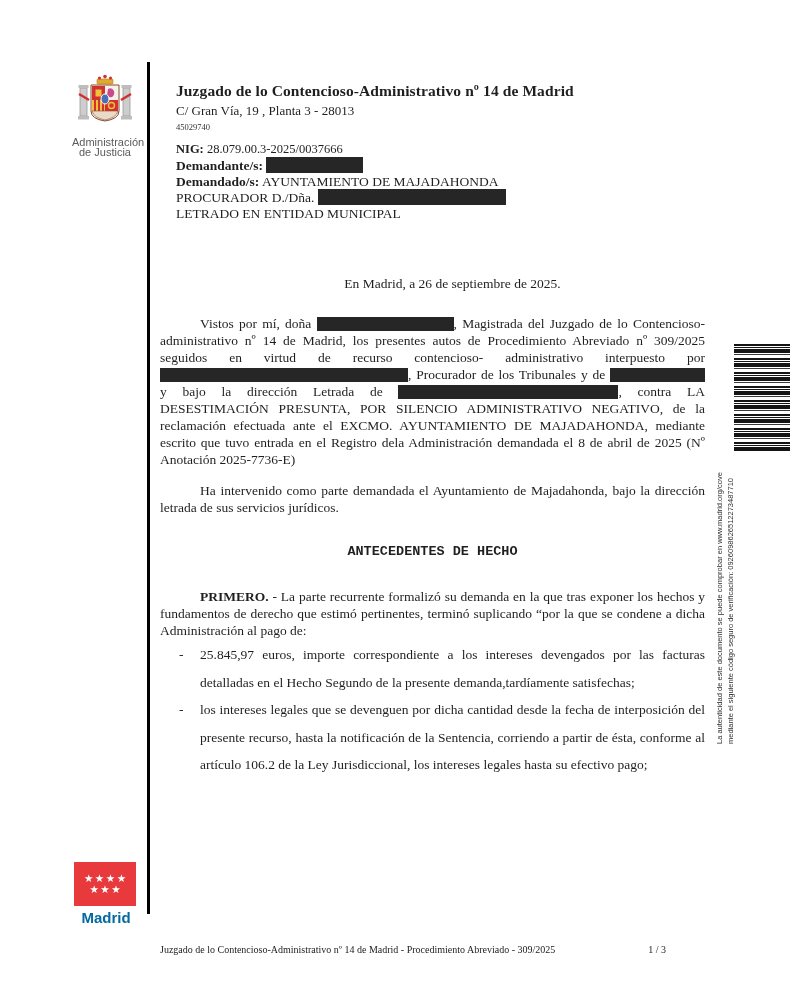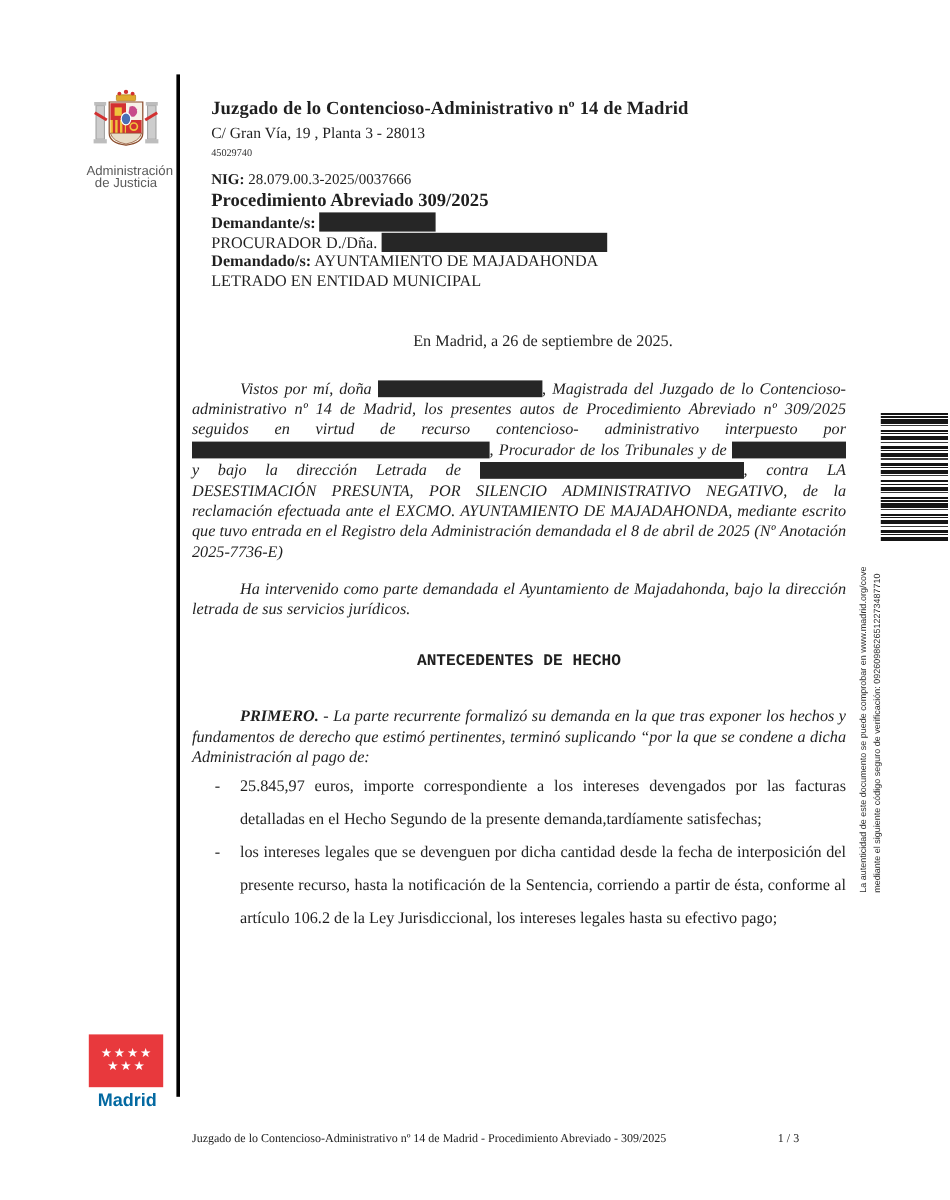--- a/index.html
+++ b/index.html
@@ -31,21 +31,21 @@
   .r-procurador { width:188px; height:16px; }
   .r-p1a { width:137px; }
   .r-p1b { width:248px; }
   .r-p1c { width:95px; }
   .r-p1d { width:220px; }
 
   
   .content { position:absolute; left:160px; top:276px; width:545px; font-size:13.5px; text-align:justify; }
   .sent-title { text-align:center; font-weight:bold; margin-bottom:23px; }
   .date-line { text-indent:40px; text-align:center; margin-bottom:23px; }
-  .para { line-height:17px;font-style:italic; }
+  .para { line-height:17px; }
   .p1 { margin-bottom:14px; }
   .p1 .indent, .p-indent { display:inline-block; width:40px; }
   .p2 { margin-bottom:28px; }
   .section-heading { text-align:center; font-weight:bold; margin-bottom:29px;font-family:Liberation Mono, monospace; }
   .primero { line-height:17px; margin-bottom:2px; }
   .primero .lbl { font-weight:bold; }
   .claims { list-style:none; margin-left:17px; }
   .claims li { position:relative; padding-left:23px; line-height:27.5px; text-align:justify; }
   .claims li::before { content:"-"; position:absolute; left:2px; top:0; }
 
@@ -116,24 +116,23 @@
       <div>Administración</div>
       <div>de Justicia</div>
     </div>
   </div>
 
   <div class="header">
     <div class="court-title">Juzgado de lo Contencioso-Administrativo nº 14 de Madrid</div>
     <div class="court-address">C/ Gran Vía, 19 , Planta 3 - 28013</div>
     <div class="doc-code">45029740</div>
     <div class="nig-line"><b>NIG:</b><span> 28.079.00.3-2025/0037666</span></div>
-    <div class="procedure-title">Procedimiento Abreviado 309/2025</div>
     <div class="party-line"><span class="lbl">Demandante/s: </span><span class="redact r-demandante"></span></div>
+    <div class="party-line"><span class="lbl">Demandado/s:</span><span> AYUNTAMIENTO DE MAJADAHONDA</span></div>
     <div class="party-line"><span>PROCURADOR D./Dña. </span><span class="redact r-procurador"></span></div>
-    <div class="party-line"><span class="lbl">Demandado/s:</span><span> AYUNTAMIENTO DE MAJADAHONDA</span></div>
     <div class="party-line">LETRADO EN ENTIDAD MUNICIPAL</div>
   </div>
 
   <div class="content">
     <div class="date-line">En Madrid, a 26 de septiembre de 2025.</div>
 
     <p class="para p1"><span class="indent"></span><span>Vistos por mí, doña </span><span class="redact r-p1a"></span><span>, Magistrada del Juzgado de lo Contencioso-administrativo nº 14 de Madrid, los presentes autos de Procedimiento Abreviado nº 309/2025 seguidos en virtud de recurso contencioso- administrativo interpuesto por </span><span class="redact r-p1b"></span><span>, Procurador de los Tribunales y de </span><span class="redact r-p1c"></span><span> y bajo la dirección Letrada de </span><span class="redact r-p1d"></span><span>, contra LA DESESTIMACIÓN PRESUNTA, POR SILENCIO ADMINISTRATIVO NEGATIVO, de la reclamación efectuada ante el EXCMO. AYUNTAMIENTO DE MAJADAHONDA, mediante escrito que tuvo entrada en el Registro dela Administración demandada el 8 de abril de 2025 (Nº Anotación 2025-7736-E)</span></p>
 
     <p class="para p2"><span class="p-indent"></span><span>Ha intervenido como parte demandada el Ayuntamiento de Majadahonda, bajo la dirección letrada de sus servicios jurídicos.</span></p>
 

